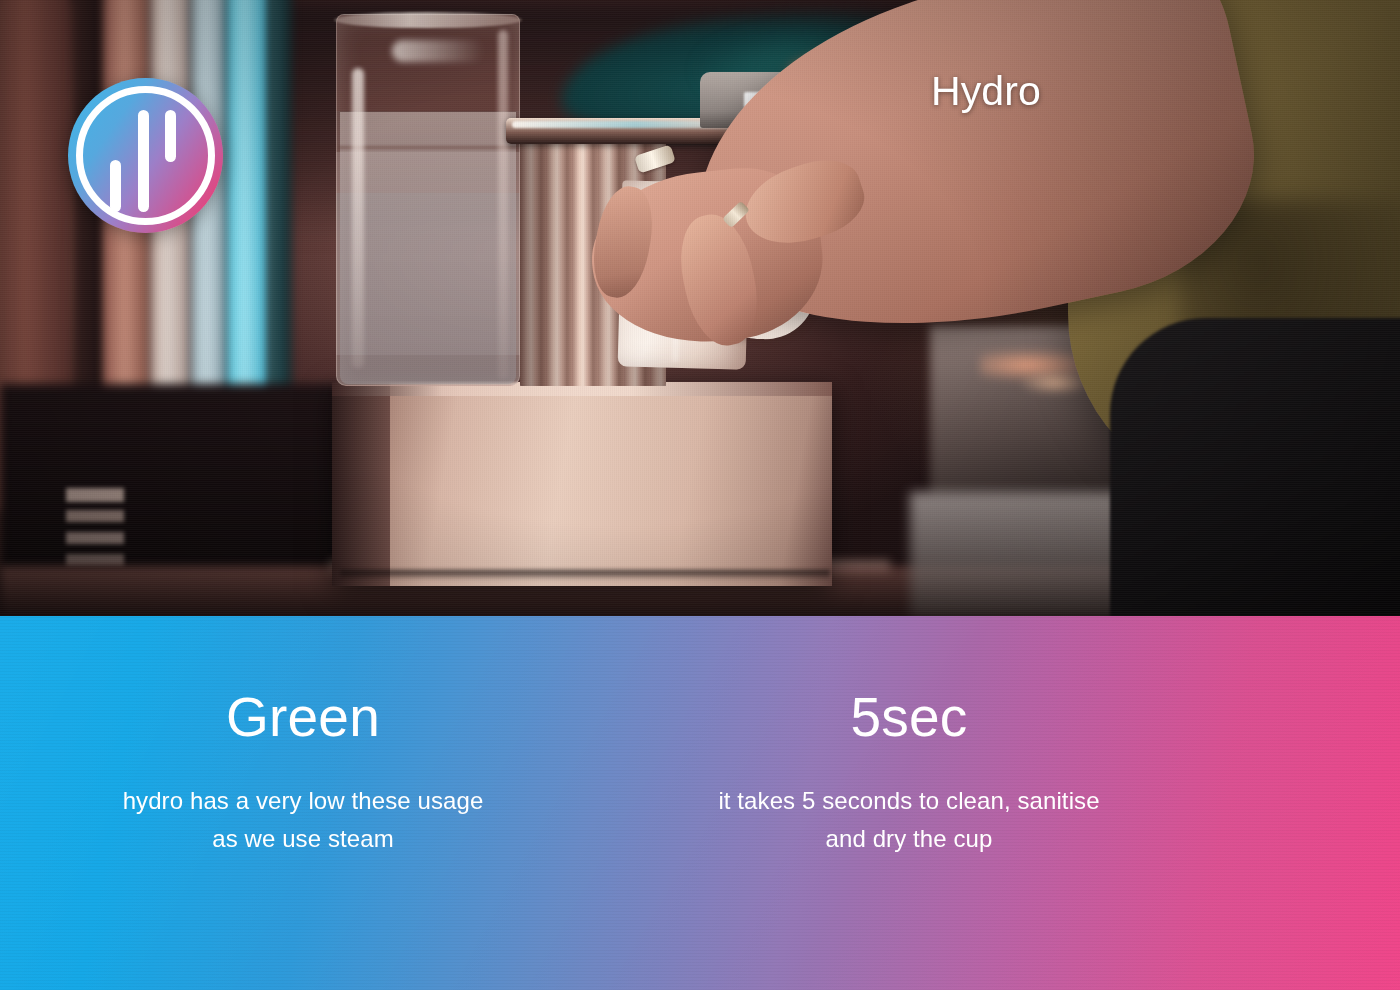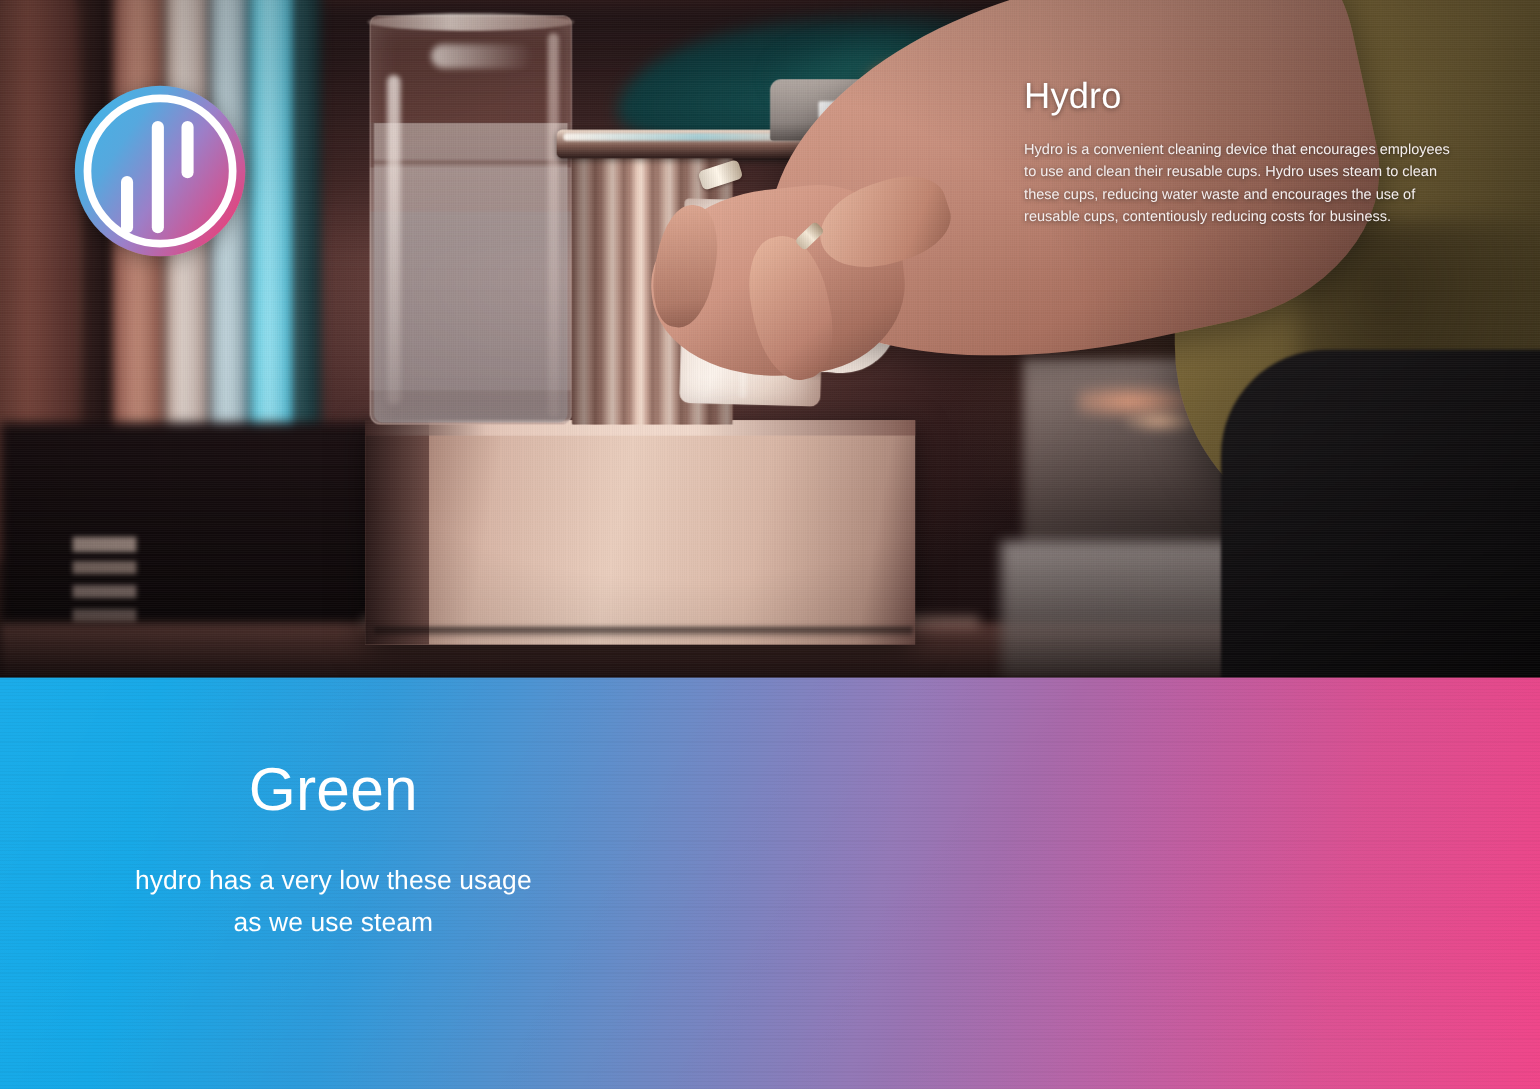--- a/index.html
+++ b/index.html
@@ -369,21 +369,21 @@
     border-radius:50%; border:7px solid #fff;
   }
   .logo-bar { position:absolute; background:#fff; border-radius:7px; }
   .lb-left  { left:42px; top:82px;  width:11px; height:52px; }
   .lb-mid   { left:70px; top:32px;  width:11px; height:102px; }
   .lb-right { left:97px; top:32px;  width:11px; height:52px; }
 
   
   .hydro-title {
     position:absolute; left:931px; top:68px;
-    font-size:33px; font-weight:400; color:#fff;
+    font-size:41px; font-weight:400; color:#fff;
     letter-spacing:.1px; z-index:5;
     text-shadow:0 1px 5px rgba(0,0,0,.45);
     text-align:center;
   }
   .hydro-body {
     position:absolute; left:931px; top:126px; width:392px;
     font-size:13.2px; line-height:20.4px; color:#f4eeee;
     font-weight:400; z-index:5;
     text-shadow:0 1px 4px rgba(0,0,0,.5);
   }
@@ -514,34 +514,35 @@
     <div class="ph-grain"></div>
 
     <div class="logo">
       <div class="logo-ring"></div>
       <div class="logo-bar lb-left"></div>
       <div class="logo-bar lb-mid"></div>
       <div class="logo-bar lb-right"></div>
     </div>
 
     <div class="hydro-title">Hydro</div>
-    <div class="hydro-body">Hydro is a convenient cleaning device that encourages employees to use and clean their reusable cups. Hydro uses steam to clean these cups, reducing water waste and encourages the use of reusable cups, contentiously reducing costs for business.</div>
   </div>
 
   <div class="panel">
     <div class="panel-sheen"></div>
     <div class="panel-grain"></div>
 
     <div class="cols">
 
       <div class="col-item">
         <div class="col-head">Green</div>
         <div class="col-sub">hydro has a very low these usage as we use steam</div>
       </div>
 
       <div class="col-item">
+        <div class="col-head">5sec</div>
+        <div class="col-sub">it takes 5 seconds to clean, sanitise and dry the cup</div>
       </div>
 
 
     </div>
   </div>
 
 </div>
 
 </body></html>

